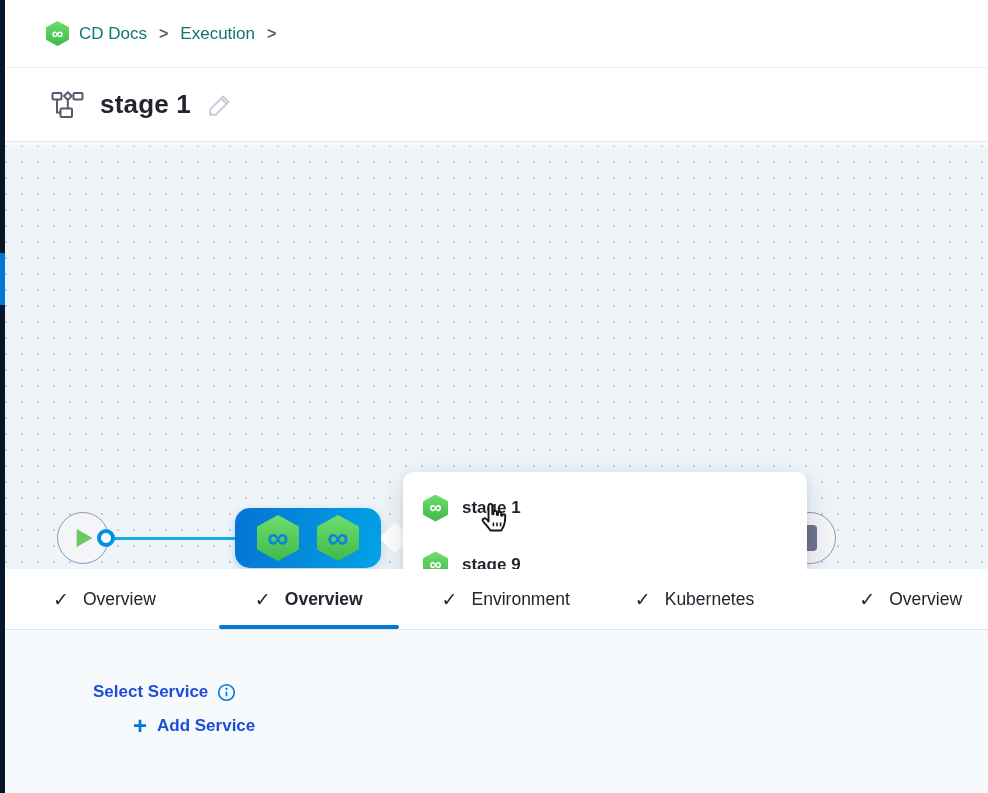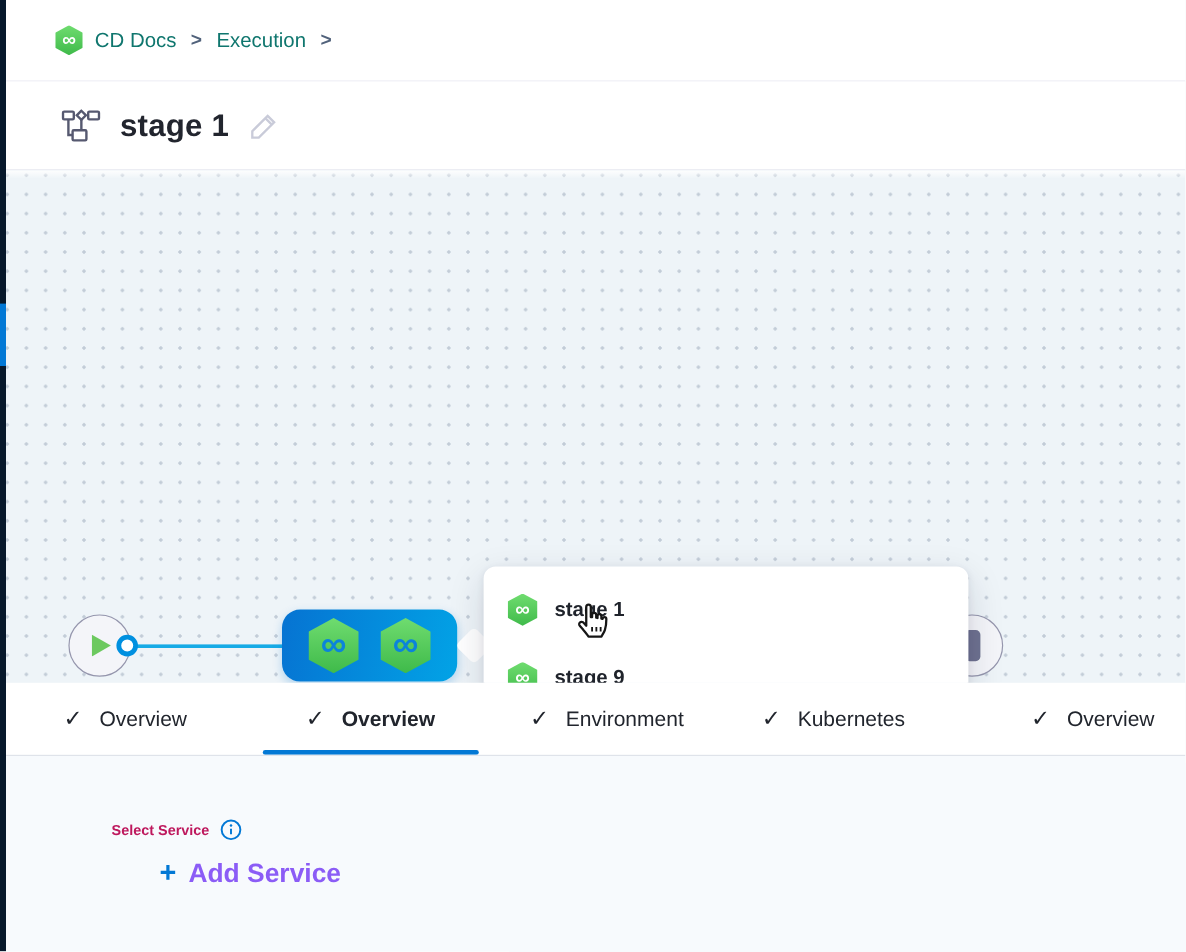--- a/index.html
+++ b/index.html
@@ -70,31 +70,31 @@
   .tab.active::after { content:""; position:absolute; left:0; right:0; bottom:0; height:4px;
     border-radius:3px; background:#0278d5; }
   .tab.t2 { margin-left:27px; }
   .tab.t3 { margin-left:7px; }
   .tab.t4 { margin-left:9px; padding:0 20px; }
   .tab.t5 { margin-left:65px; padding-left:20px; }
 
   
   .service-panel { height:163px; background:#f7fafd; padding:52px 0 0 88px; }
   .label-row { display:flex; align-items:center; gap:9px; margin-bottom:14px; }
-  .panel-label { font-size:12px; font-weight:700; color:#be185d; }
+  .panel-label { font-size:17px; font-weight:700; color:#1d4ed8; }
   .combo-row { display:flex; align-items:center; }
   .combo { width:480px; height:49px; border:1px solid #d8dae3; border-radius:9px; background:#f3f5f9;
     display:flex; overflow:hidden; }
   .select-field { flex:1; background:#fff; border-right:1px solid #d8dae3; border-radius:8px 0 0 8px;
     display:flex; align-items:center; justify-content:space-between; padding:0 16px; cursor:pointer; }
   .select-value { font-size:17px; color:#1b1e26; }
   .pin-btn { width:45px; display:flex; align-items:center; justify-content:center; cursor:pointer; background:#f3f5f9; }
   .add-service { margin-left:40px; display:flex; align-items:center; gap:10px; cursor:pointer; }
   .add-service .plus { color:#0278d5; font-size:24px; font-weight:700; line-height:20px; }
-  .add-service-label { color:#8b5cf6; font-size:22px; font-weight:700; }
+  .add-service-label { color:#1d4ed8; font-size:17px; font-weight:700; }
 </style>
 </head>
 <body>
 
 <div class="screen">
 
   <div class="rail">
     <div class="rail-active"></div>
   </div>
 

